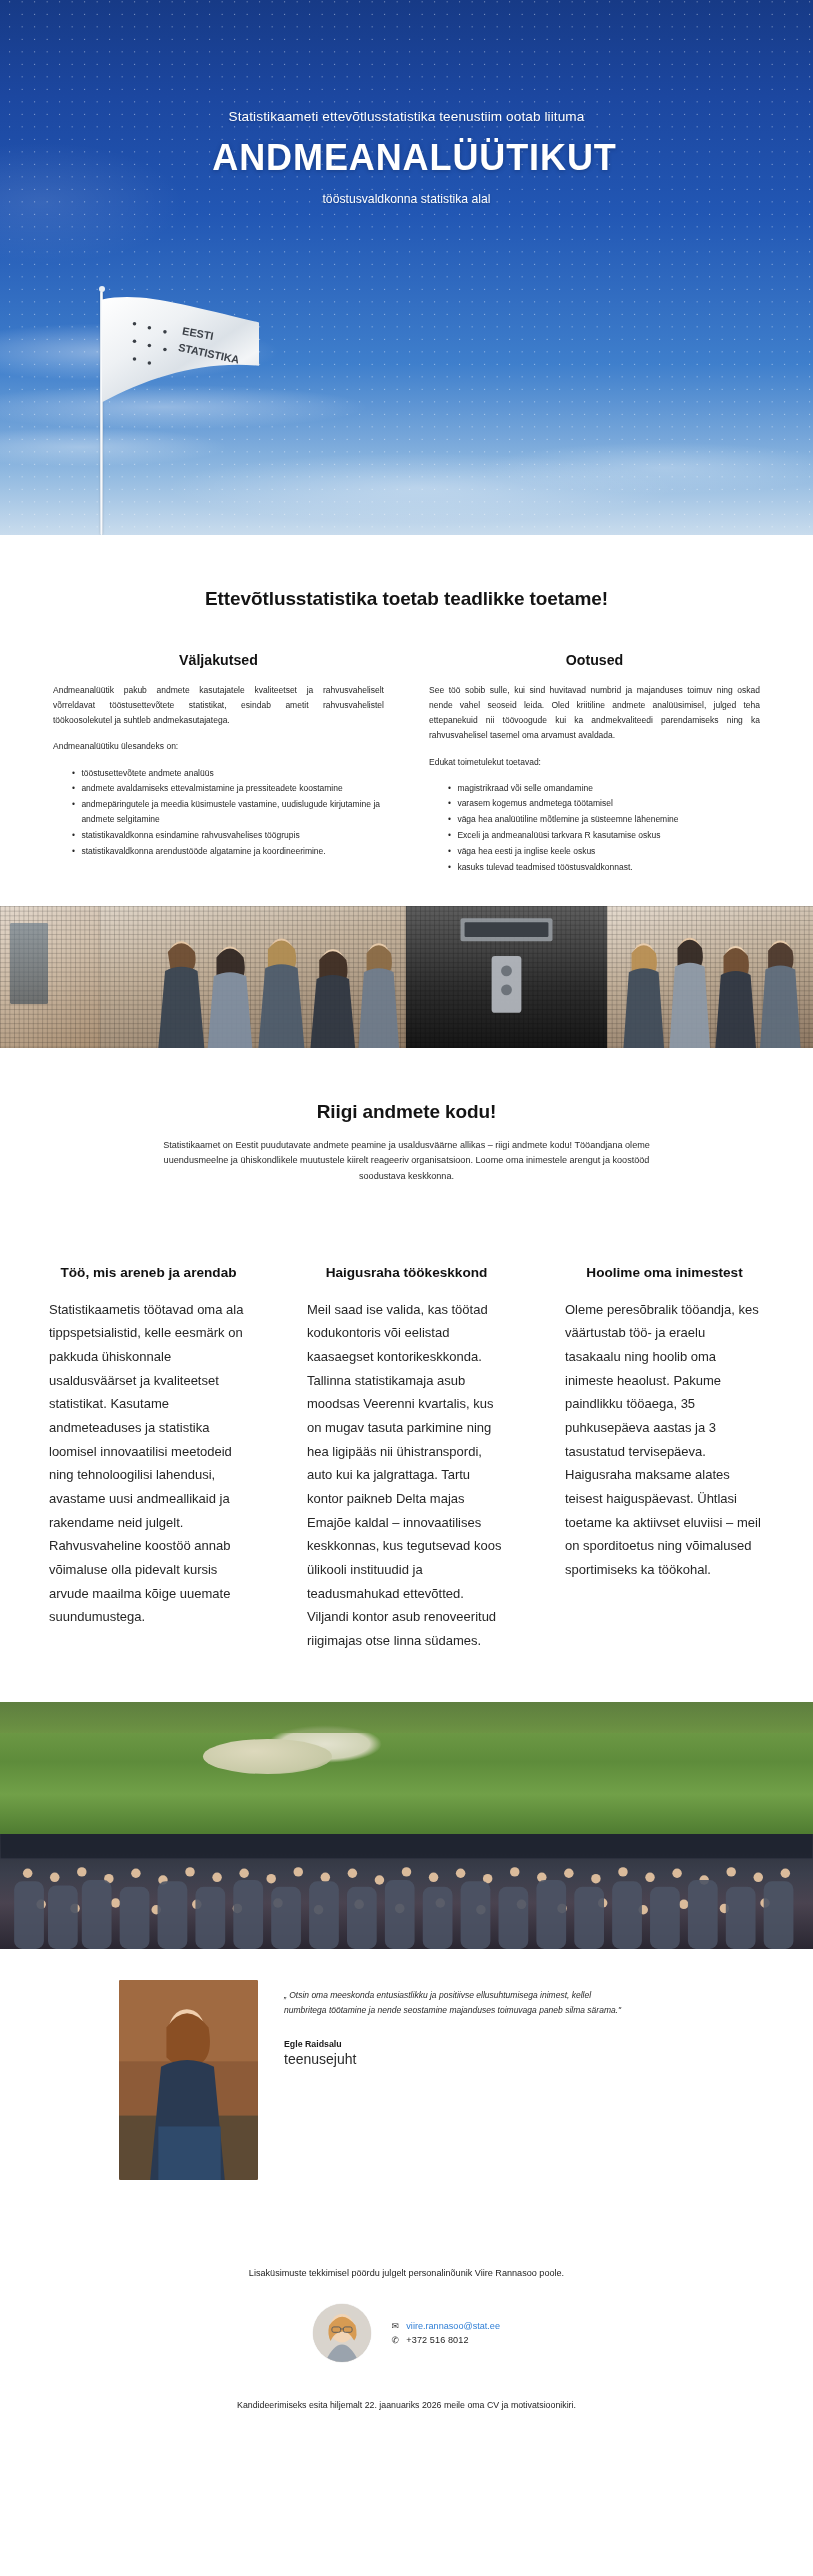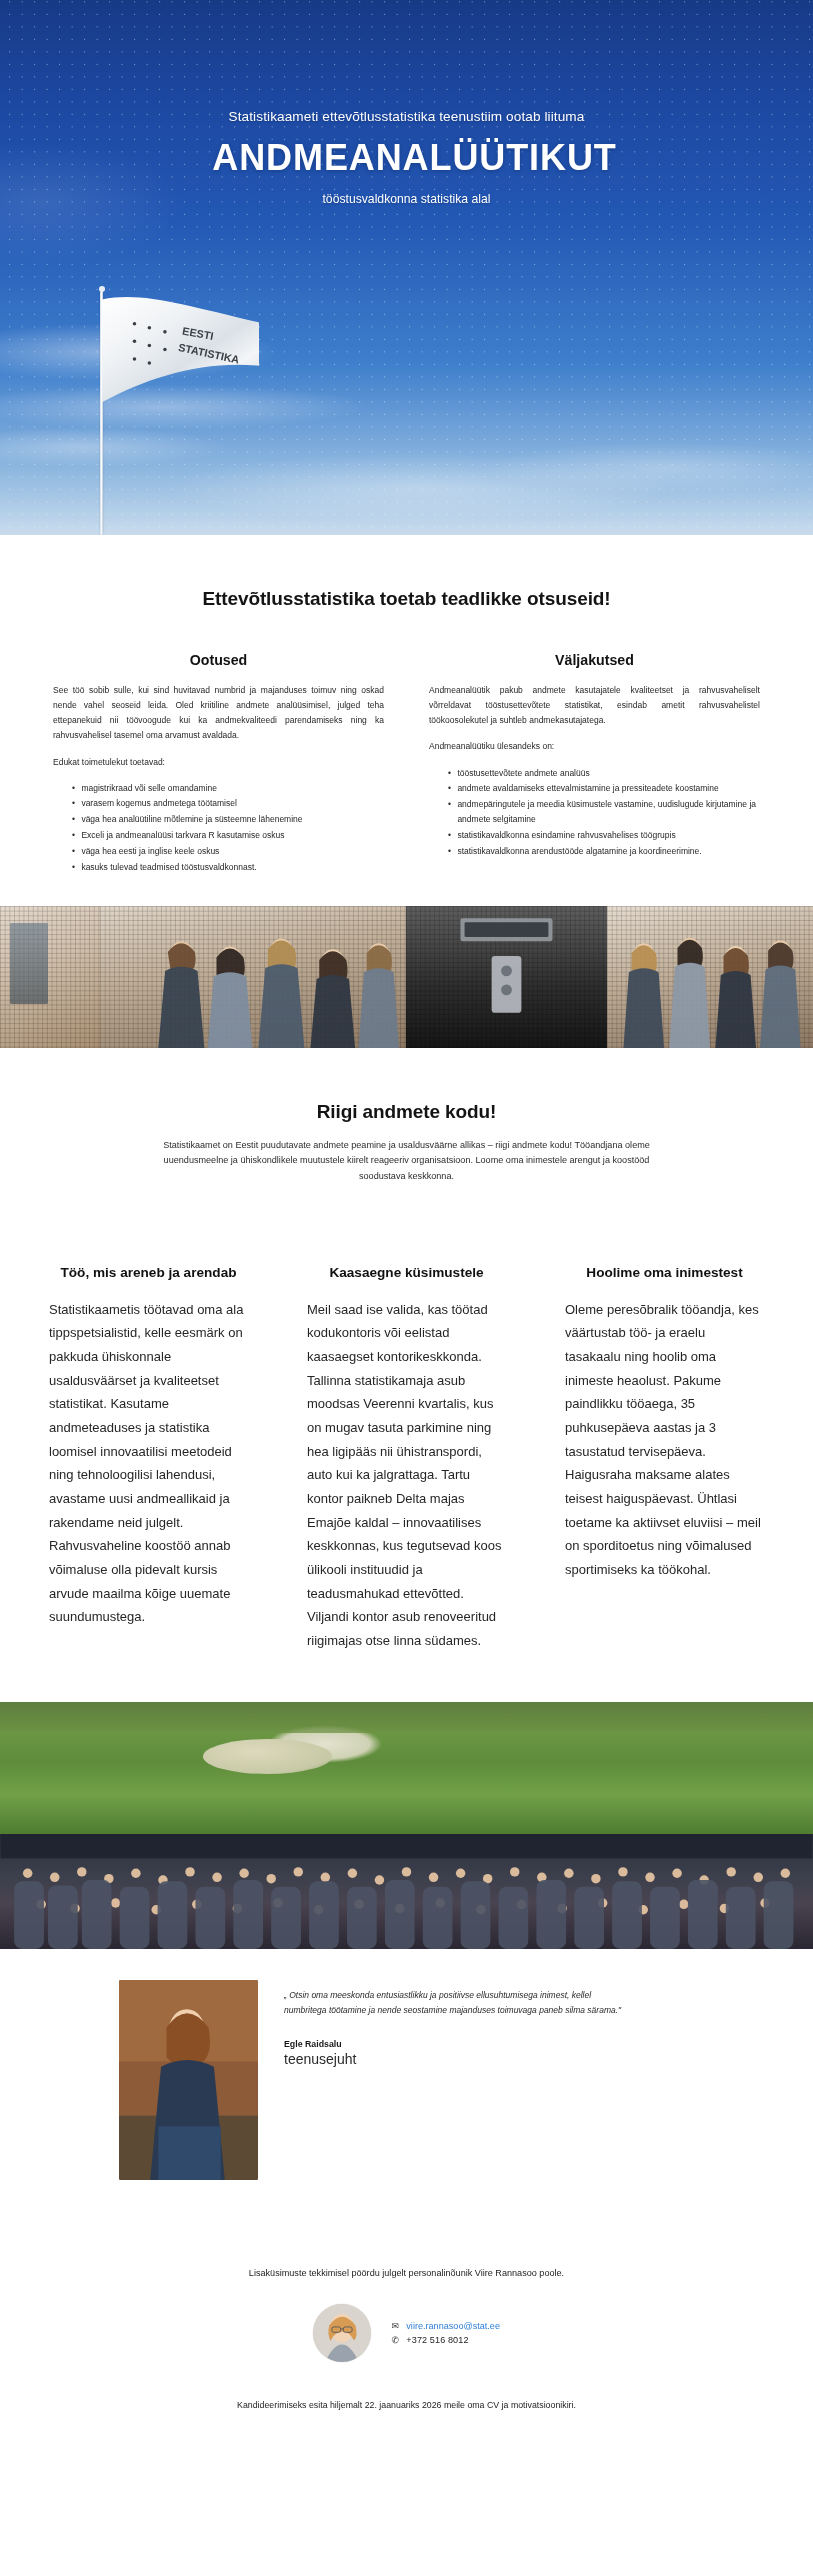--- a/index.html
+++ b/index.html
@@ -320,48 +320,48 @@
     </div>
 
     <div class="hero-inner">
       <p class="hero-kicker">Statistikaameti ettevõtlusstatistika teenustiim ootab liituma</p>
       <h1 class="hero-title">ANDMEANALÜÜTIKUT</h1>
       <p class="hero-sub">tööstusvaldkonna statistika alal</p>
     </div>
   </section>
 
   <section class="section intro-block">
-    <h2 class="sec-title">Ettevõtlusstatistika toetab teadlikke otsuseid!</h2>
+    <h2 class="sec-title">Ettevõtlusstatistika toetab teadlikke toetame!</h2>
   </section>
 
   <section class="two-col">
+    <div class="col">
+      <h3 class="col-title">Väljakutsed</h3>
+      <p>Andmeanalüütik pakub andmete kasutajatele kvaliteetset ja rahvusvaheliselt võrreldavat tööstusettevõtete statistikat, esindab ametit rahvusvahelistel töökoosolekutel ja suhtleb andmekasutajatega.</p>
+      <p class="nojust">Andmeanalüütiku ülesandeks on:</p>
+      <ul>
+        <li>tööstusettevõtete andmete analüüs</li>
+        <li>andmete avaldamiseks ettevalmistamine ja pressiteadete koostamine</li>
+        <li>andmepäringutele ja meedia küsimustele vastamine, uudislugude kirjutamine ja andmete selgitamine</li>
+        <li>statistikavaldkonna esindamine rahvusvahelises töögrupis</li>
+        <li>statistikavaldkonna arendustööde algatamine ja koordineerimine.</li>
+      </ul>
+    </div>
+
     <div class="col">
       <h3 class="col-title">Ootused</h3>
       <p>See töö sobib sulle, kui sind huvitavad numbrid ja majanduses toimuv ning oskad nende vahel seoseid leida. Oled kriitiline andmete analüüsimisel, julged teha ettepanekuid nii töövoogude kui ka andmekvaliteedi parendamiseks ning ka rahvusvahelisel tasemel oma arvamust avaldada.</p>
       <p class="nojust">Edukat toimetulekut toetavad:</p>
       <ul>
         <li>magistrikraad või selle omandamine</li>
         <li>varasem kogemus andmetega töötamisel</li>
         <li>väga hea analüütiline mõtlemine ja süsteemne lähenemine</li>
         <li>Exceli ja andmeanalüüsi tarkvara R kasutamise oskus</li>
         <li>väga hea eesti ja inglise keele oskus</li>
         <li>kasuks tulevad teadmised tööstusvaldkonnast.</li>
-      </ul>
-    </div>
-
-    <div class="col">
-      <h3 class="col-title">Väljakutsed</h3>
-      <p>Andmeanalüütik pakub andmete kasutajatele kvaliteetset ja rahvusvaheliselt võrreldavat tööstusettevõtete statistikat, esindab ametit rahvusvahelistel töökoosolekutel ja suhtleb andmekasutajatega.</p>
-      <p class="nojust">Andmeanalüütiku ülesandeks on:</p>
-      <ul>
-        <li>tööstusettevõtete andmete analüüs</li>
-        <li>andmete avaldamiseks ettevalmistamine ja pressiteadete koostamine</li>
-        <li>andmepäringutele ja meedia küsimustele vastamine, uudislugude kirjutamine ja andmete selgitamine</li>
-        <li>statistikavaldkonna esindamine rahvusvahelises töögrupis</li>
-        <li>statistikavaldkonna arendustööde algatamine ja koordineerimine.</li>
       </ul>
     </div>
   </section>
 
   <section class="band">
     <div class="band-a">
       <div class="mesh"></div>
     </div>
     <div class="band-b">
       <div class="mesh"></div>
@@ -424,21 +424,21 @@
     <h2 class="sec-title">Riigi andmete kodu!</h2>
     <p class="sec-lead">Statistikaamet on Eestit puudutavate andmete peamine ja usaldusväärne allikas – riigi andmete kodu! Tööandjana oleme uuendusmeelne ja ühiskondlikele muutustele kiirelt reageeriv organisatsioon. Loome oma inimestele arengut ja koostööd soodustava keskkonna.</p>
   </section>
 
   <section class="three-col">
     <div class="tcol">
       <h3>Töö, mis areneb ja arendab</h3>
       <p>Statistikaametis töötavad oma ala tippspetsialistid, kelle eesmärk on pakkuda ühiskonnale usaldusväärset ja kvaliteetset statistikat. Kasutame andmeteaduses ja statistika loomisel innovaatilisi meetodeid ning tehnoloogilisi lahendusi, avastame uusi andmeallikaid ja rakendame neid julgelt. Rahvusvaheline koostöö annab võimaluse olla pidevalt kursis arvude maailma kõige uuemate suundumustega.</p>
     </div>
     <div class="tcol">
-      <h3>Kaasaegne küsimustele</h3>
+      <h3>Haigusraha töökeskkond</h3>
       <p>Meil saad ise valida, kas töötad kodukontoris või eelistad kaasaegset kontorikeskkonda. Tallinna statistikamaja asub moodsas Veerenni kvartalis, kus on mugav tasuta parkimine ning hea ligipääs nii ühistranspordi, auto kui ka jalgrattaga. Tartu kontor paikneb Delta majas Emajõe kaldal – innovaatilises keskkonnas, kus tegutsevad koos ülikooli instituudid ja teadusmahukad ettevõtted. Viljandi kontor asub renoveeritud riigimajas otse linna südames.</p>
     </div>
     <div class="tcol">
       <h3>Hoolime oma inimestest</h3>
       <p>Oleme peresõbralik tööandja, kes väärtustab töö- ja eraelu tasakaalu ning hoolib oma inimeste heaolust. Pakume paindlikku tööaega, 35 puhkusepäeva aastas ja 3 tasustatud tervisepäeva. Haigusraha maksame alates teisest haiguspäevast. Ühtlasi toetame ka aktiivset eluviisi – meil on sporditoetus ning võimalused sportimiseks ka töökohal.</p>
     </div>
   </section>
 
   <section class="golf"></section>
 

